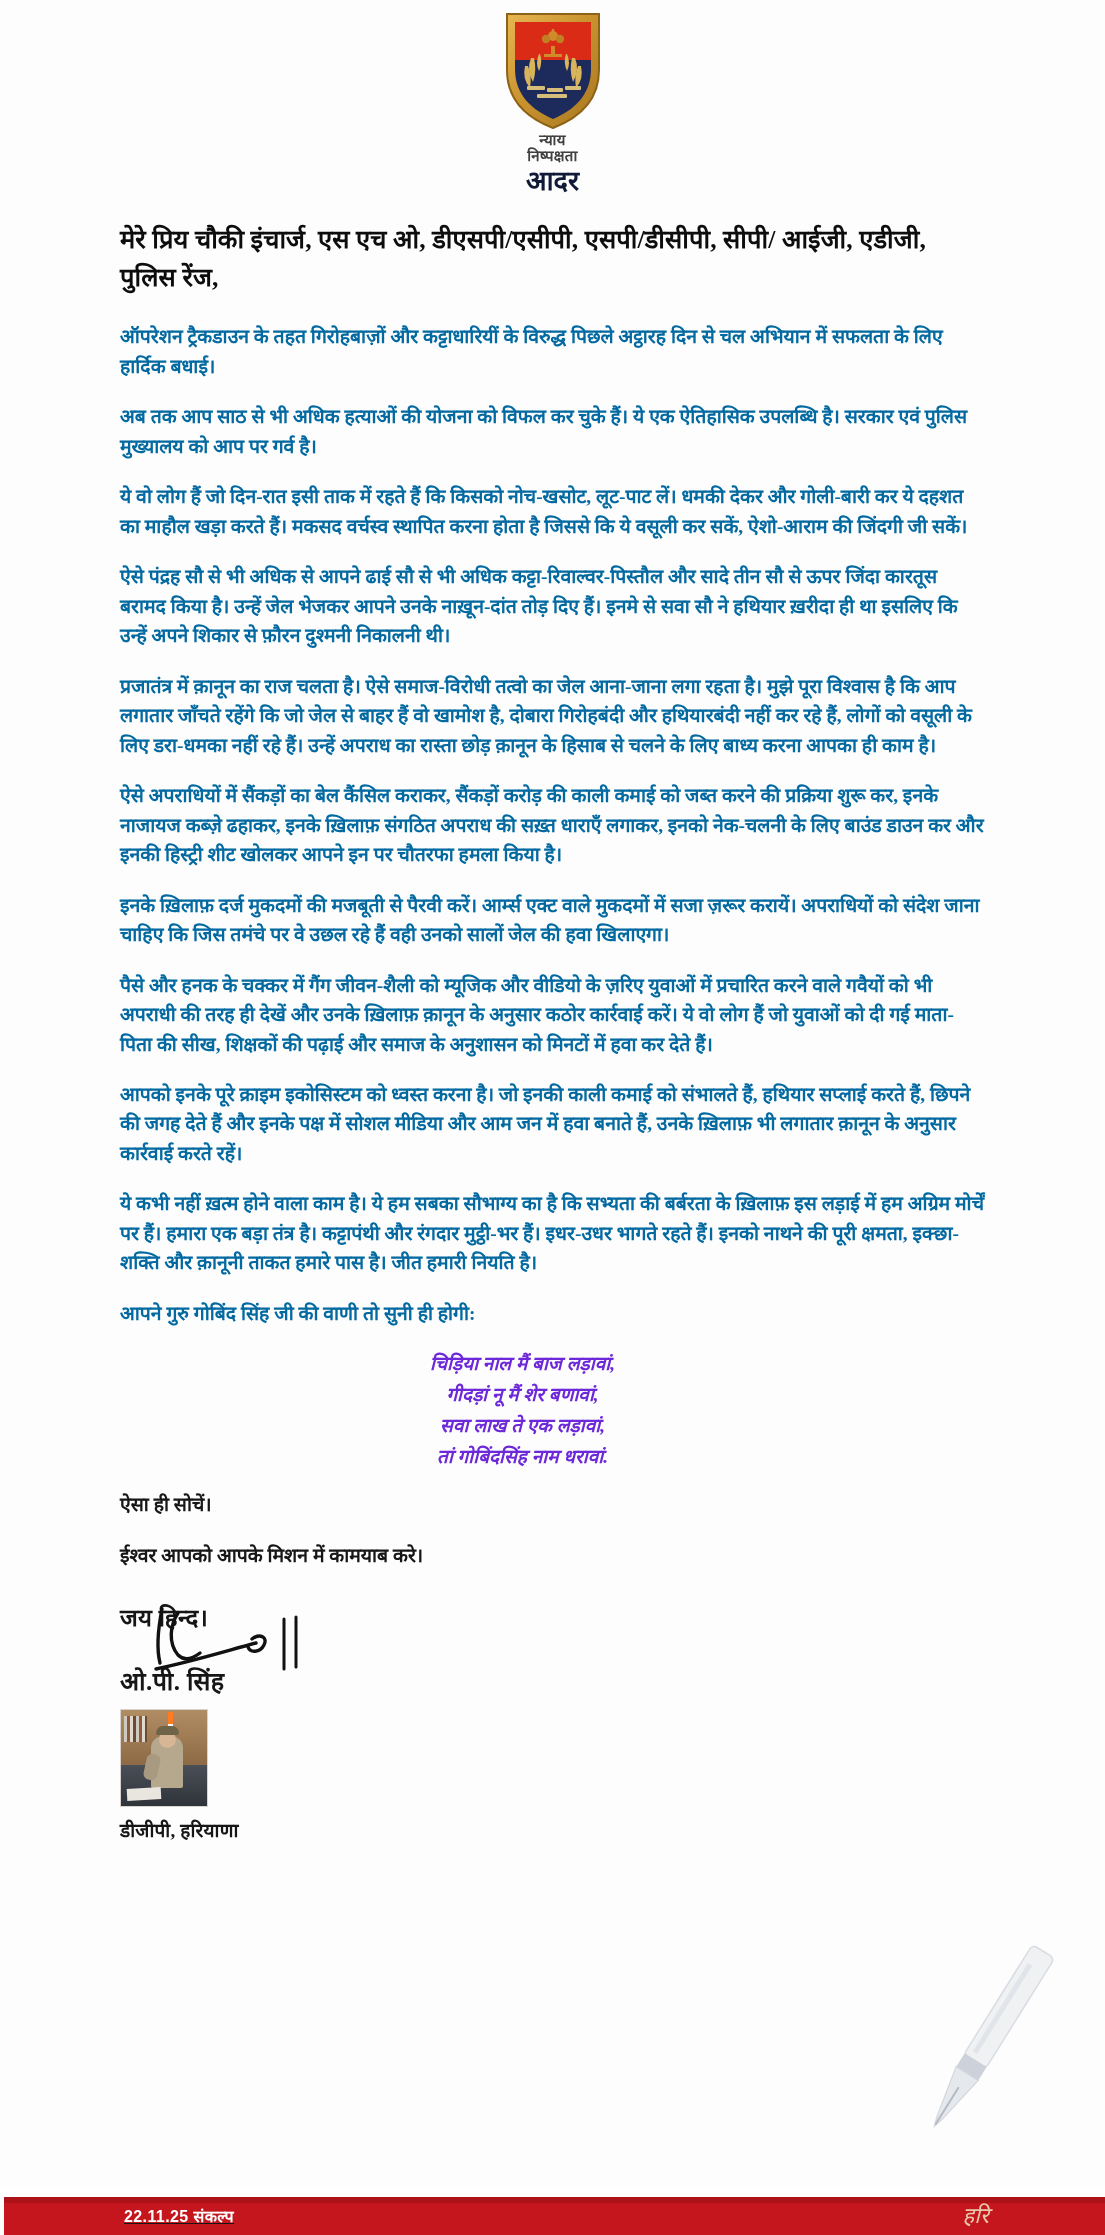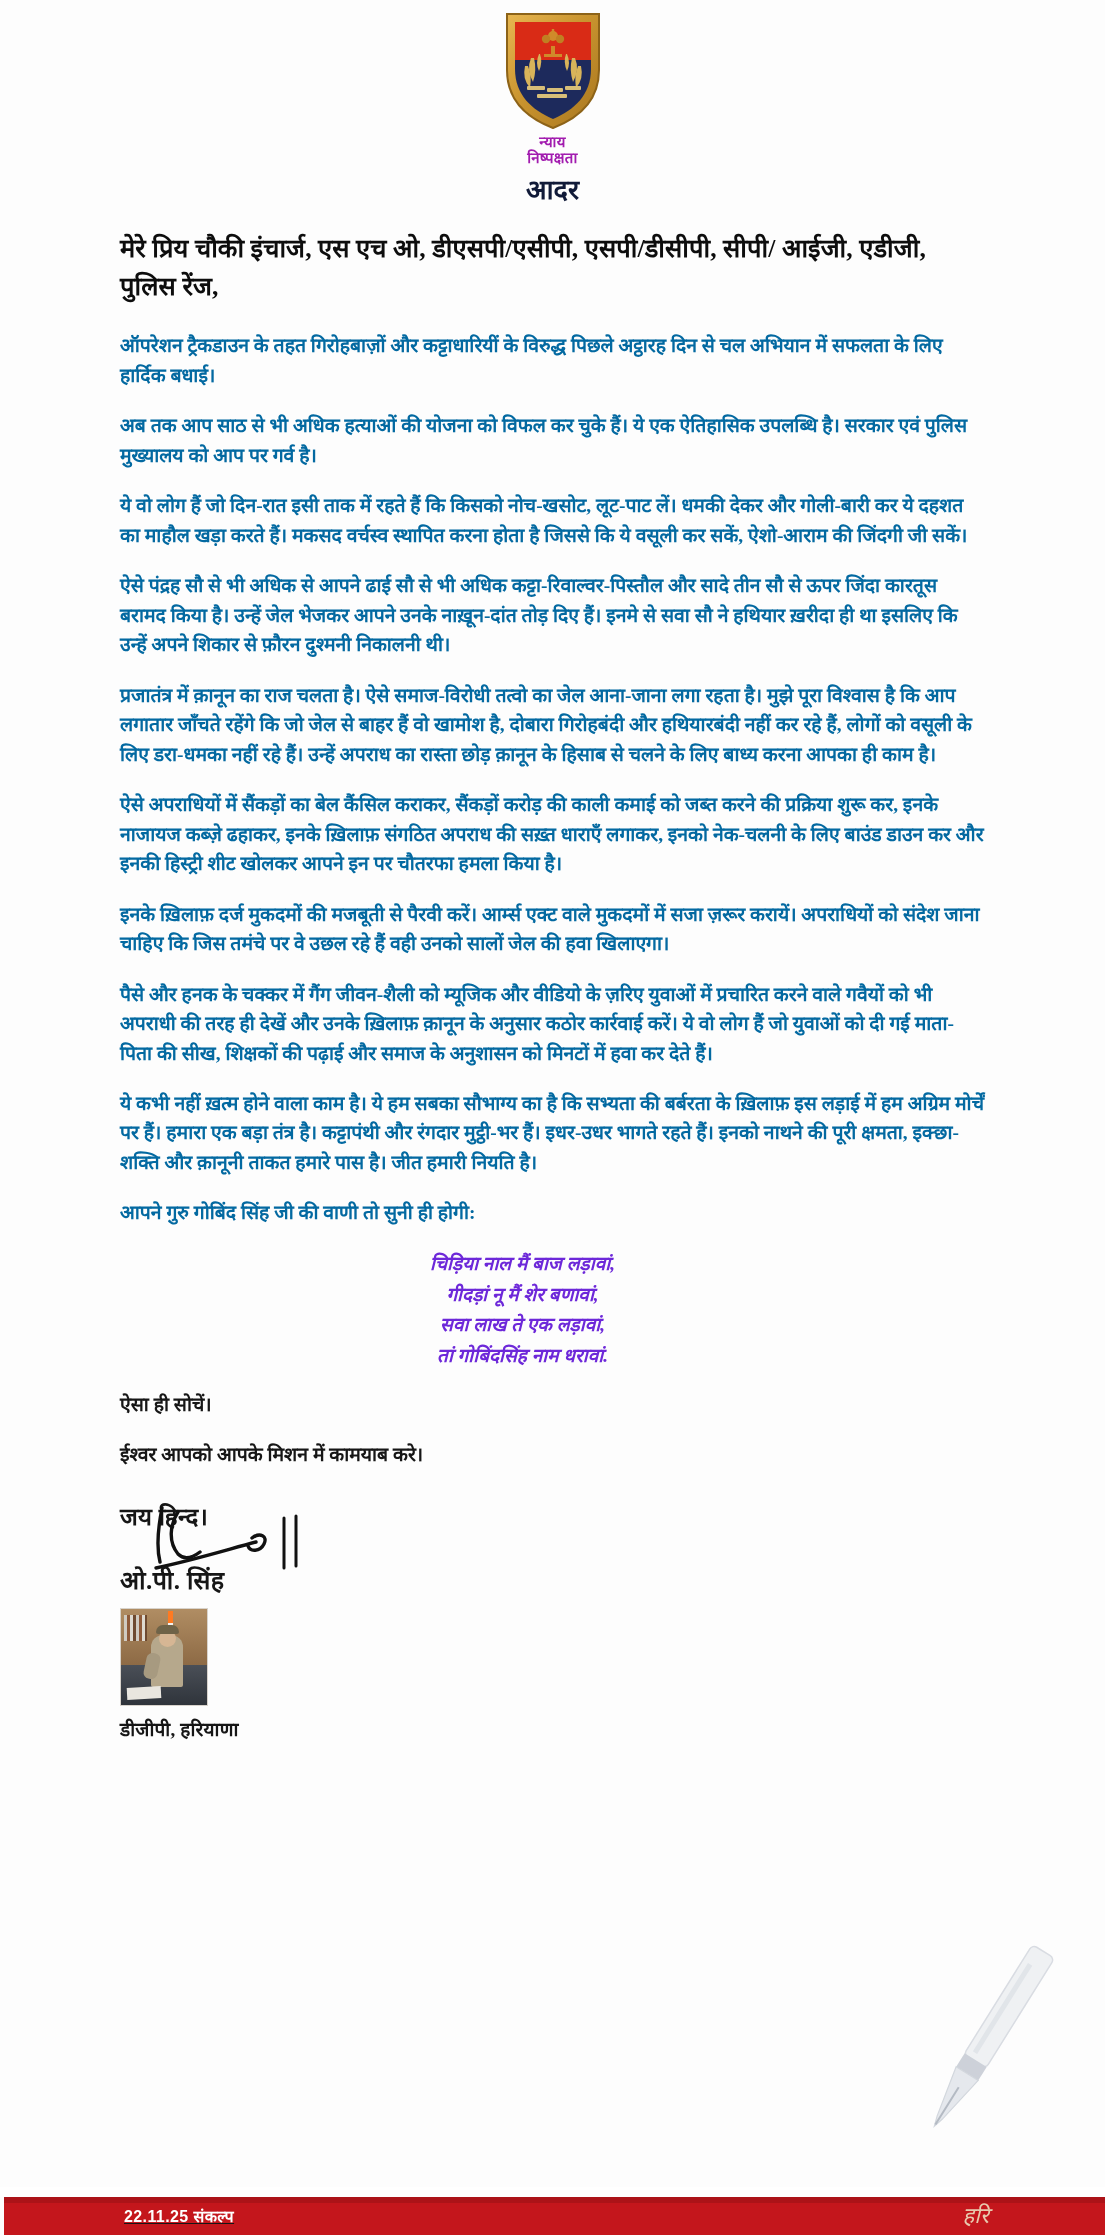--- a/index.html
+++ b/index.html
@@ -35,32 +35,32 @@
     width: 104px;
     height: 124px;
     position: relative;
   }
   .motto {
     text-align: center;
     line-height: 1.05;
     margin-top: 2px;
   }
   .motto-small {
-    font-family: Liberation Sans, sans-serif;
+    font-family: Liberation Mono, monospace;
     font-weight: bold;
     font-size: 15px;
-    color: #a21caf;
+    color: #404040;
     letter-spacing: .3px;
   }
   .motto-big {
     font-family: "Liberation Sans", sans-serif;
     font-weight: bold;
     font-size: 27px;
     color: #101a38;
-    margin-top: 10px;
+    margin-top: 1px;
   }
 
   
   .letter {
     padding: 26px 120px 0 120px;
     flex: 1 1 auto;
   }
   .salutation {
     font-family: "Liberation Serif", serif;
     font-weight: bold;
@@ -246,20 +246,21 @@
     <div class="salutation">मेरे प्रिय चौकी इंचार्ज, एस एच ओ, डीएसपी/एसीपी, एसपी/डीसीपी, सीपी/ आईजी, एडीजी, पुलिस रेंज,</div>
 
     <p class="para">ऑपरेशन ट्रैकडाउन के तहत गिरोहबाज़ों और कट्टाधारियीं के विरुद्ध पिछले अट्ठारह दिन से चल अभियान में सफलता के लिए हार्दिक बधाई।</p>
     <p class="para">अब तक आप साठ से भी अधिक हत्याओं की योजना को विफल कर चुके हैं। ये एक ऐतिहासिक उपलब्धि है। सरकार एवं पुलिस मुख्यालय को आप पर गर्व है।</p>
     <p class="para">ये वो लोग हैं जो दिन-रात इसी ताक में रहते हैं कि किसको नोच-खसोट, लूट-पाट लें। धमकी देकर और गोली-बारी कर ये दहशत का माहौल खड़ा करते हैं। मकसद वर्चस्व स्थापित करना होता है जिससे कि ये वसूली कर सकें, ऐशो-आराम की जिंदगी जी सकें।</p>
     <p class="para">ऐसे पंद्रह सौ से भी अधिक से आपने ढाई सौ से भी अधिक कट्टा-रिवाल्वर-पिस्तौल और सादे तीन सौ से ऊपर जिंदा कारतूस बरामद किया है। उन्हें जेल भेजकर आपने उनके नाख़ून-दांत तोड़ दिए हैं। इनमे से सवा सौ ने हथियार ख़रीदा ही था इसलिए कि उन्हें अपने शिकार से फ़ौरन दुश्मनी निकालनी थी।</p>
     <p class="para">प्रजातंत्र में क़ानून का राज चलता है। ऐसे समाज-विरोधी तत्वो का जेल आना-जाना लगा रहता है। मुझे पूरा विश्वास है कि आप लगातार जाँचते रहेंगे कि जो जेल से बाहर हैं वो खामोश है, दोबारा गिरोहबंदी और हथियारबंदी नहीं कर रहे हैं, लोगों को वसूली के लिए डरा-धमका नहीं रहे हैं। उन्हें अपराध का रास्ता छोड़ क़ानून के हिसाब से चलने के लिए बाध्य करना आपका ही काम है।</p>
     <p class="para">ऐसे अपराधियों में सैंकड़ों का बेल कैंसिल कराकर, सैंकड़ों करोड़ की काली कमाई को जब्त करने की प्रक्रिया शुरू कर, इनके नाजायज कब्ज़े ढहाकर, इनके ख़िलाफ़ संगठित अपराध की सख़्त धाराएँ लगाकर, इनको नेक-चलनी के लिए बाउंड डाउन कर और इनकी हिस्ट्री शीट खोलकर आपने इन पर चौतरफा हमला किया है।</p>
     <p class="para">इनके ख़िलाफ़ दर्ज मुकदमों की मजबूती से पैरवी करें। आर्म्स एक्ट वाले मुकदमों में सजा ज़रूर करायें। अपराधियों को संदेश जाना चाहिए कि जिस तमंचे पर वे उछल रहे हैं वही उनको सालों जेल की हवा खिलाएगा।</p>
     <p class="para">पैसे और हनक के चक्कर में गैंग जीवन-शैली को म्यूजिक और वीडियो के ज़रिए युवाओं में प्रचारित करने वाले गवैयों को भी अपराधी की तरह ही देखें और उनके ख़िलाफ़ क़ानून के अनुसार कठोर कार्रवाई करें। ये वो लोग हैं जो युवाओं को दी गई माता-पिता की सीख, शिक्षकों की पढ़ाई और समाज के अनुशासन को मिनटों में हवा कर देते हैं।</p>
+    <p class="para">आपको इनके पूरे क्राइम इकोसिस्टम को ध्वस्त करना है। जो इनकी काली कमाई को संभालते हैं, हथियार सप्लाई करते हैं, छिपने की जगह देते हैं और इनके पक्ष में सोशल मीडिया और आम जन में हवा बनाते हैं, उनके ख़िलाफ़ भी लगातार क़ानून के अनुसार कार्रवाई करते रहें।</p>
     <p class="para">ये कभी नहीं ख़त्म होने वाला काम है। ये हम सबका सौभाग्य का है कि सभ्यता की बर्बरता के ख़िलाफ़ इस लड़ाई में हम अग्रिम मोर्चें पर हैं। हमारा एक बड़ा तंत्र है। कट्टापंथी और रंगदार मुट्ठी-भर हैं। इधर-उधर भागते रहते हैं। इनको नाथने की पूरी क्षमता, इक्छा-शक्ति और क़ानूनी ताकत हमारे पास है। जीत हमारी नियति है।</p>
     <p class="para">आपने गुरु गोबिंद सिंह जी की वाणी तो सुनी ही होगी:</p>
 
     <div class="verse">
       <div class="verse-line">चिड़िया नाल मैं बाज लड़ावां,</div>
       <div class="verse-line">गीदड़ां नू मैं शेर बणावां,</div>
       <div class="verse-line">सवा लाख ते एक लड़ावां,</div>
       <div class="verse-line">तां गोबिंदसिंह नाम धरावां.</div>
     </div>
 

